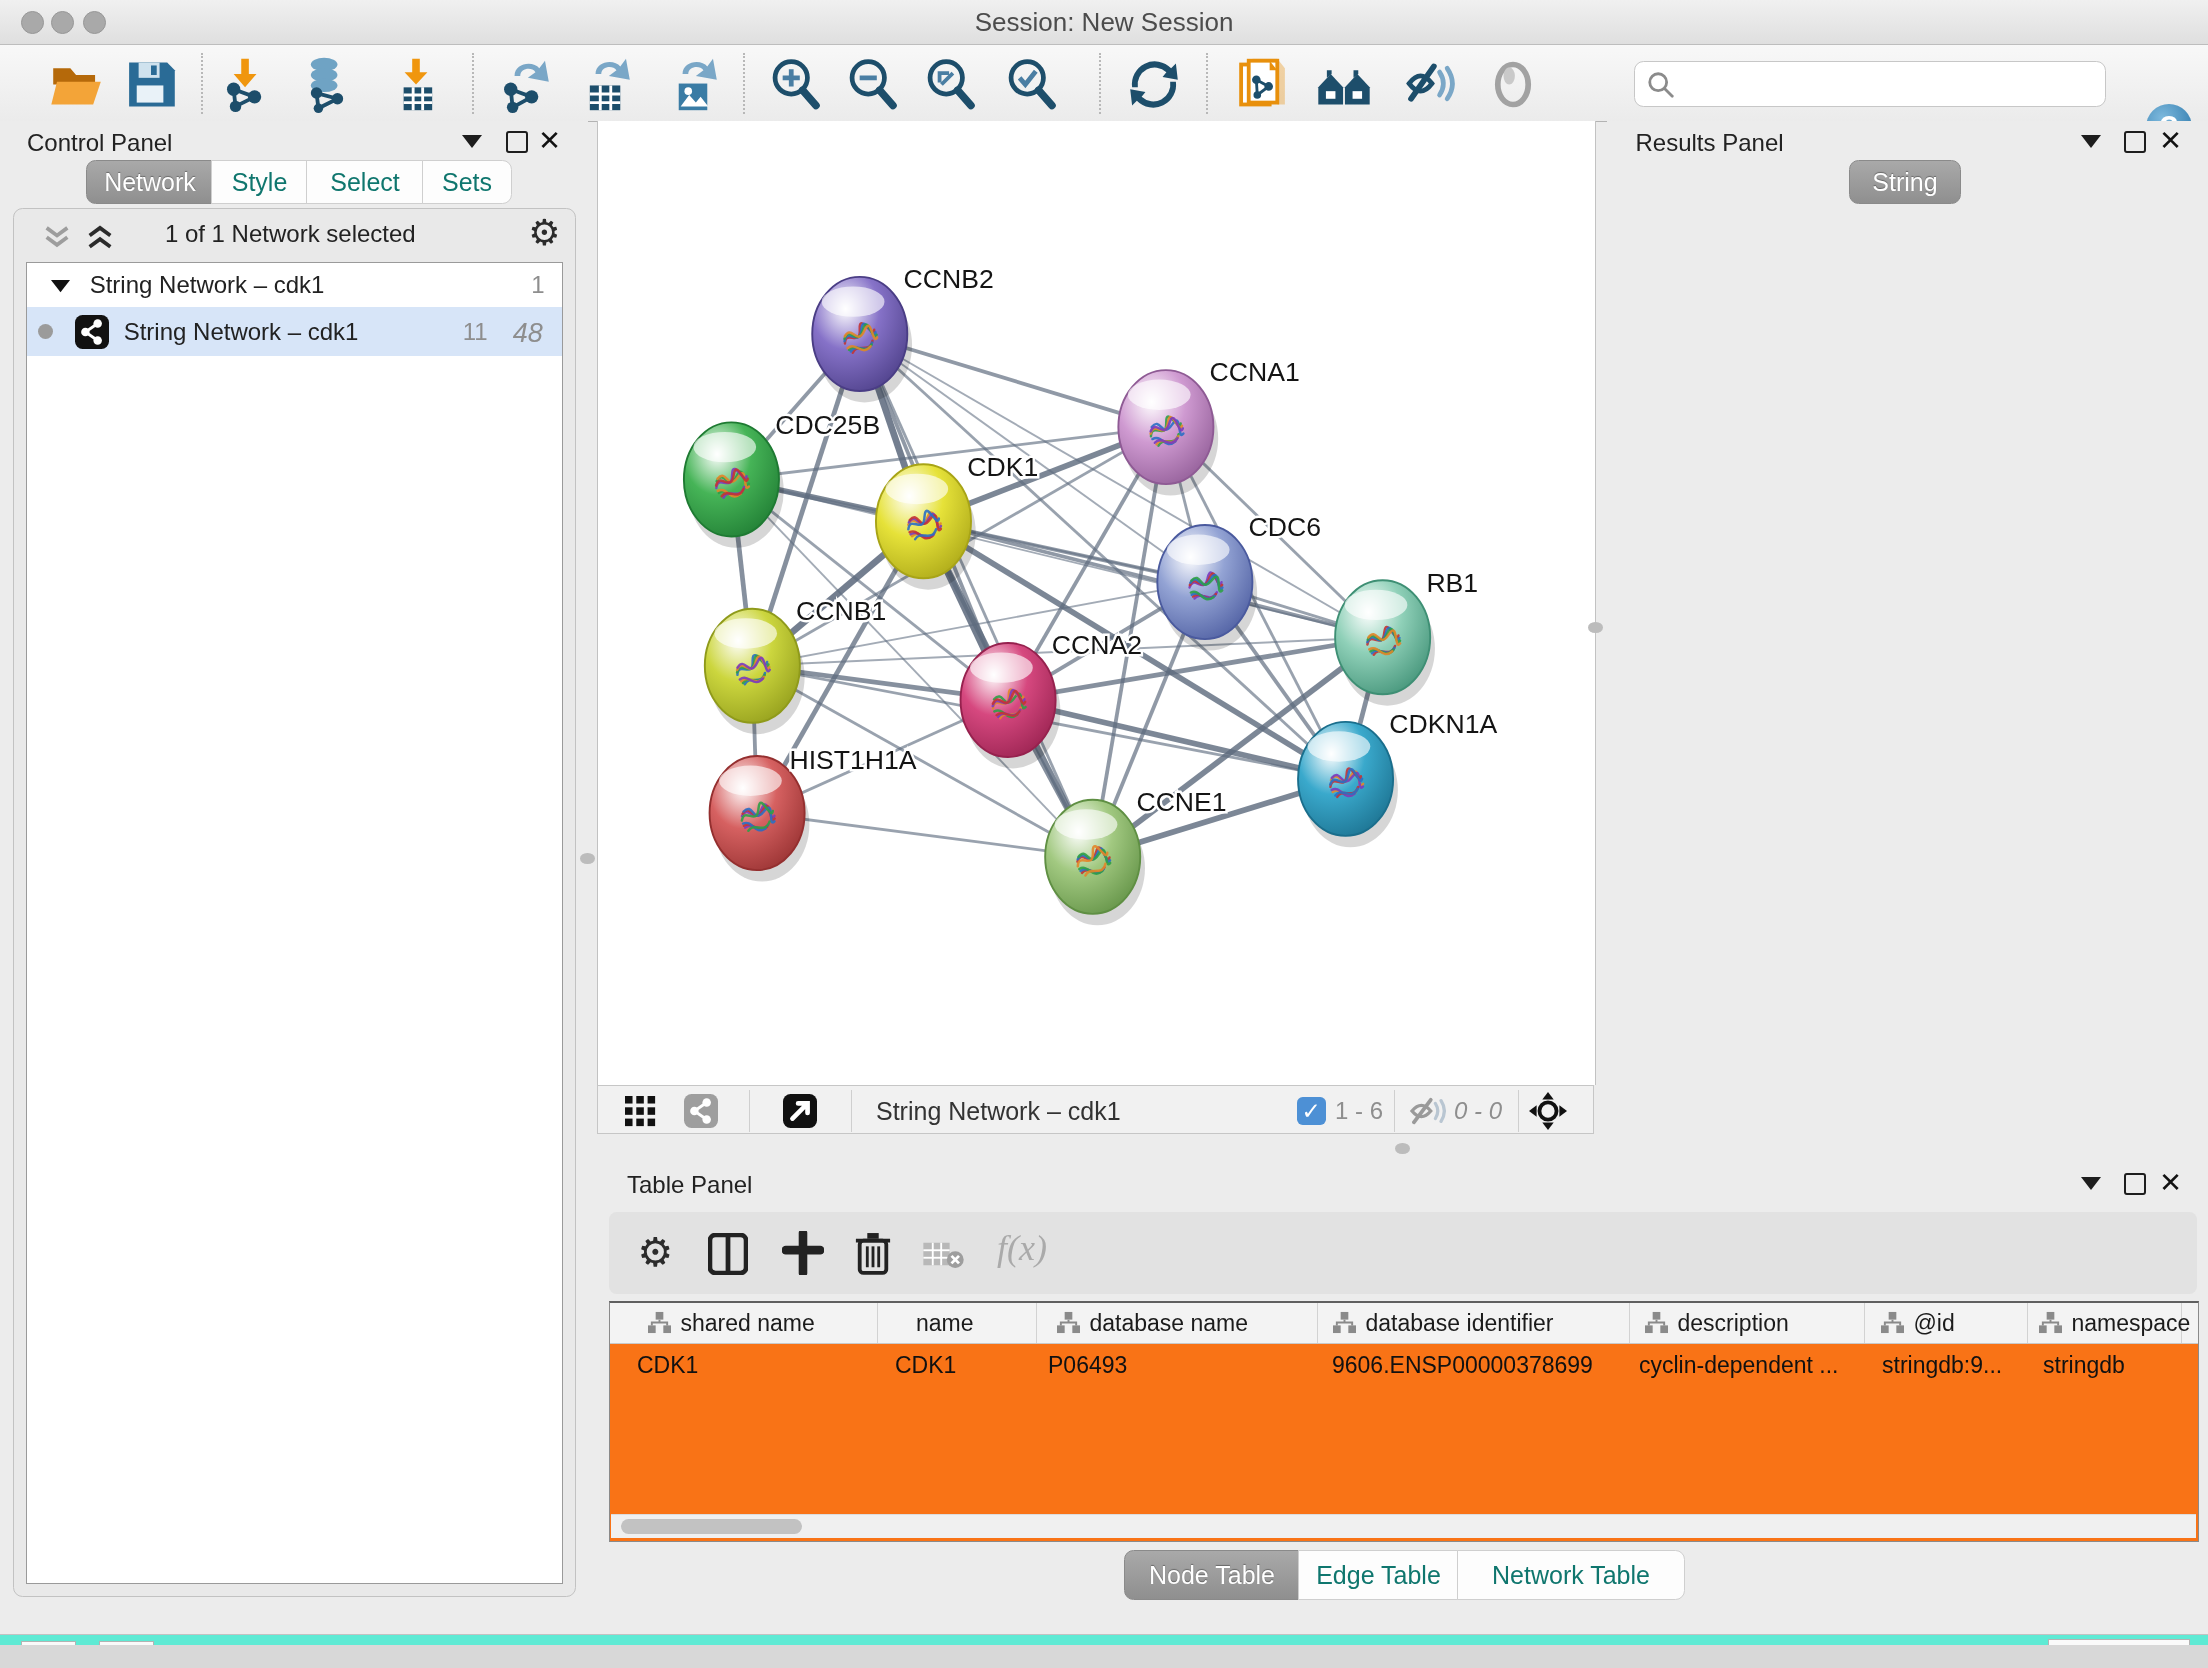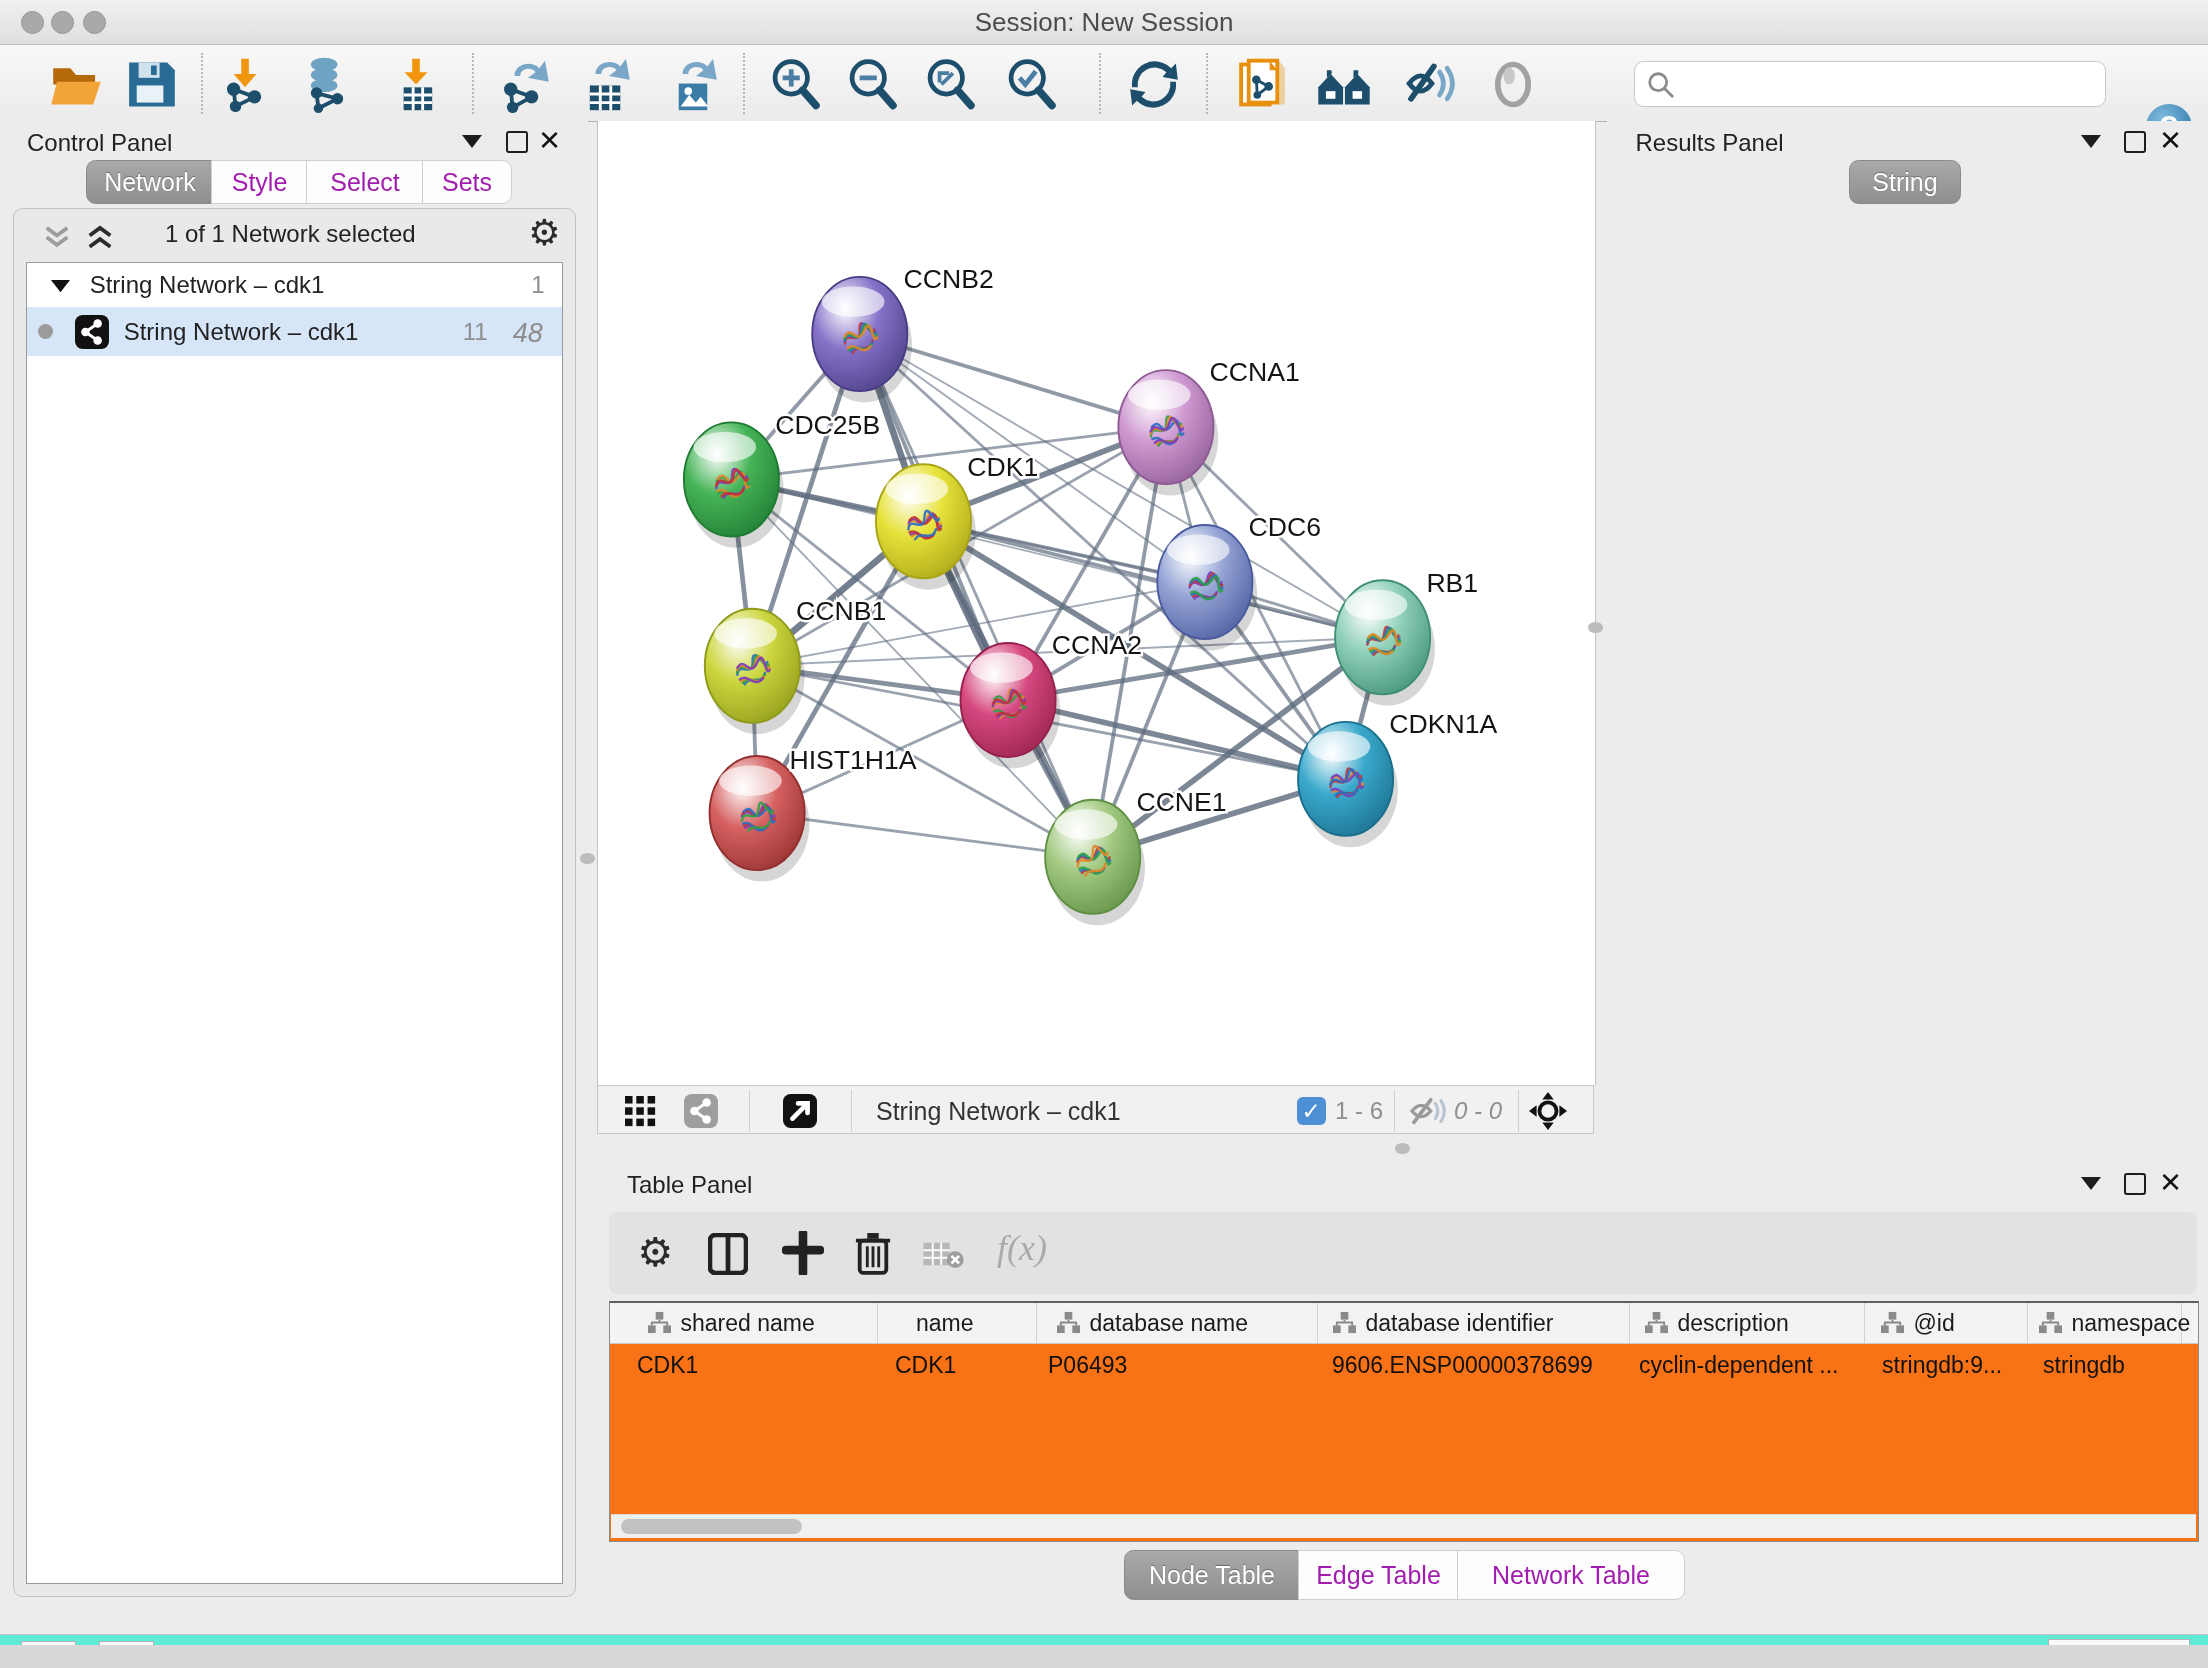--- a/index.html
+++ b/index.html
@@ -30,21 +30,21 @@
     color:#fff;font-size:32px;font-weight:bold;text-align:center;line-height:46px;}
 
   
   .panel-title{font-size:24px;color:#222;}
   .pc-tri{width:0;height:0;border-left:10.5px solid transparent;border-right:10.5px solid transparent;
     border-top:13.3px solid #1d1d1d;}
   .pc-sq{width:18px;height:18px;border:2.9px solid #1d1d1d;border-radius:2.9px;}
   .pc-x{font-size:27.6px;font-weight:bold;color:#111;line-height:19px;}
 
   .tab{position:absolute;height:42px;line-height:42px;text-align:center;font-size:25px;
-    background:#fdfdfd;border:1px solid #cfcfcf;color:#a21caf;}
+    background:#fdfdfd;border:1px solid #cfcfcf;color:#0f766e;}
   .tab.active{background:linear-gradient(#a9a9a9,#8f8f8f);color:#fff;
     text-shadow:0 -1px 1px rgba(0,0,0,.35);border-color:#8a8a8a;}
 
   
   .cp-body{position:absolute;left:13.3px;top:207px;width:561px;height:1387px;background:#e9e9e9;
     border:1px solid #c2c2c2;border-radius:9.5px;}
   .cp-list{position:absolute;left:11.4px;top:53px;width:535px;height:1320px;background:#fff;
     border:1.9px solid #9a9a9a;}
   .tree-row{position:absolute;left:0;width:100%;}
   .share-badge{width:34px;height:34px;border-radius:7.6px;background:#111;display:inline-block;}

